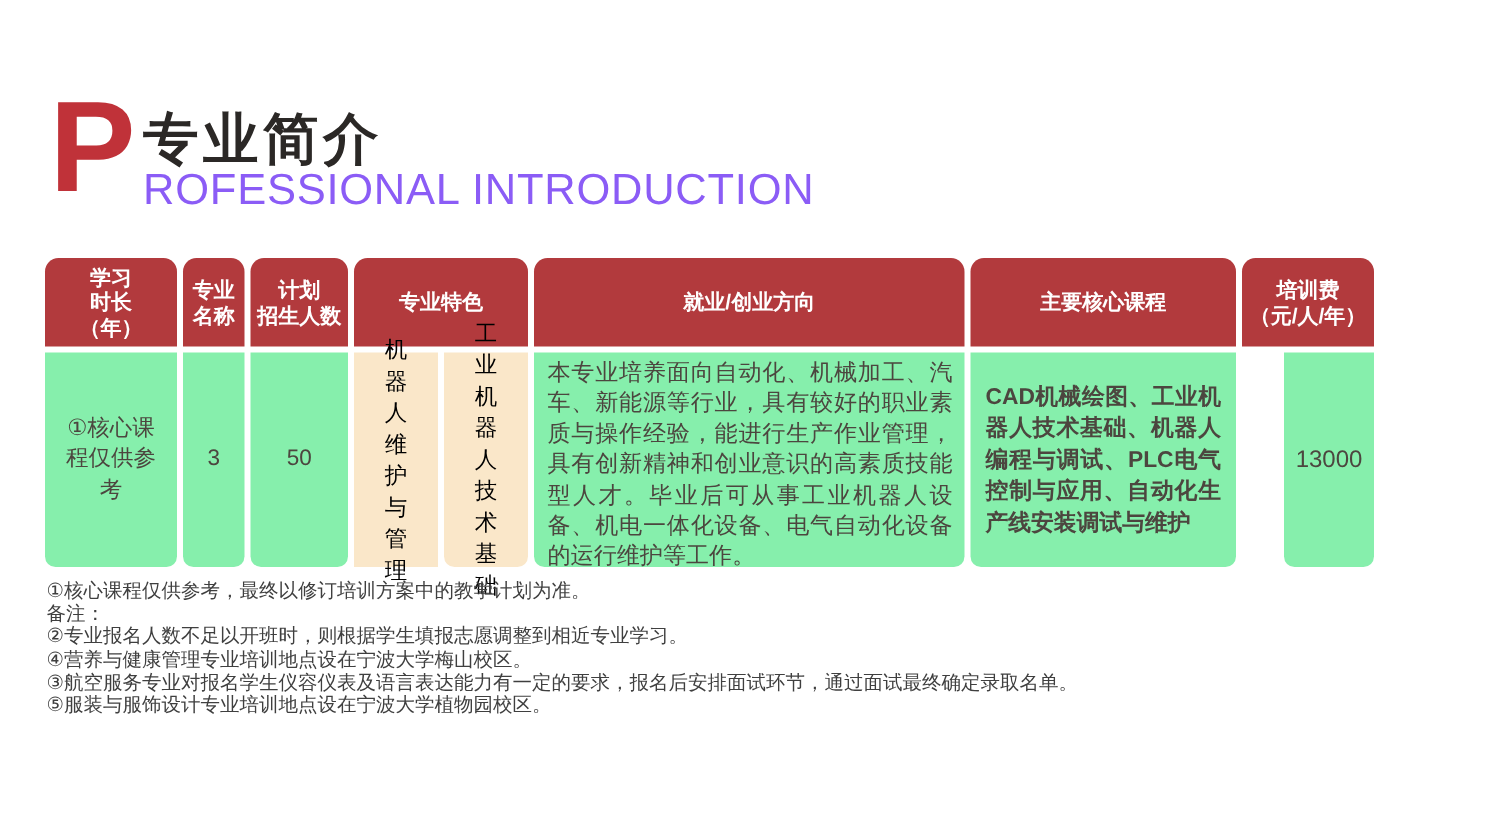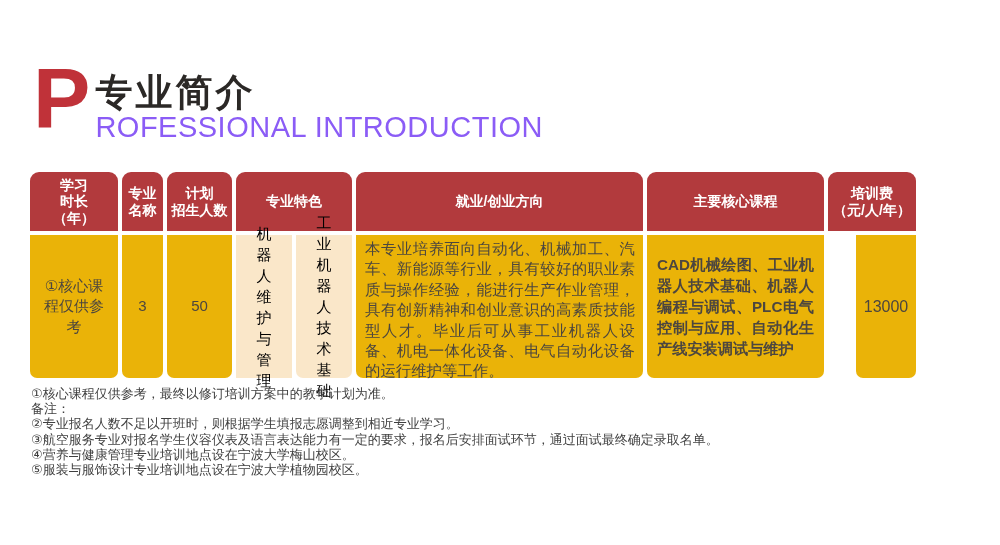--- a/index.html
+++ b/index.html
@@ -17,21 +17,21 @@
   
   .table { position:absolute; left:30px; top:172px;
            display:grid;
            grid-template-columns:88px 41px 65px 116px 287px 177px 88px;
            grid-template-rows:59px 143px;
            column-gap:4px; row-gap:4px; }
   .th { background:#b23a3d; color:#ffffff; border-radius:9px 9px 0 0;
         display:flex; align-items:center; justify-content:center;
         text-align:center; font-weight:700; font-size:14px; line-height:1.18;
         white-space:pre-line; }
-  .td { background:#eab308; color:#4c463f; border-radius:0 0 7px 7px;
+  .td { background:#86efac; color:#4c463f; border-radius:0 0 7px 7px;
         display:flex; align-items:center; justify-content:center;
         text-align:center; font-size:15px; line-height:1.35; }
   .td-major { padding:0 10px; }
   .td-plain { }
   .td-dirs { display:flex; flex-direction:row; gap:4px; background:transparent; }
   .sub-cell { background:#fae7c9; flex:1; display:flex; align-items:center; justify-content:center;
               text-align:center; font-size:15px; line-height:1.4; padding:0 14px; }
   .sub-cell.last { border-radius:0 0 7px 7px; }
   .td-features { display:block; text-align:justify; padding:4px 8px 0 9px;
                  font-size:15.4px; line-height:20.4px; align-items:flex-start; }
@@ -80,18 +80,18 @@
     </div>
     <div class="td td-features">本专业培养面向自动化、机械加工、汽车、新能源等行业，具有较好的职业素质与操作经验，能进行生产作业管理，具有创新精神和创业意识的高素质技能型人才。毕业后可从事工业机器人设备、机电一体化设备、电气自动化设备的运行维护等工作。</div>
     <div class="td td-courses">CAD机械绘图、工业机器人技术基础、机器人编程与调试、PLC电气控制与应用、自动化生产线安装调试与维护</div>
     <div class="td td-fee">13000</div>
   </div>
 
   <div class="notes">
     <div>①核心课程仅供参考，最终以修订培训方案中的教学计划为准。</div>
     <div>备注：</div>
     <div>②专业报名人数不足以开班时，则根据学生填报志愿调整到相近专业学习。</div>
+    <div>④营养与健康管理专业培训地点设在宁波大学梅山校区。</div>
     <div>③航空服务专业对报名学生仪容仪表及语言表达能力有一定的要求，报名后安排面试环节，通过面试最终确定录取名单。</div>
-    <div>④营养与健康管理专业培训地点设在宁波大学梅山校区。</div>
     <div>⑤服装与服饰设计专业培训地点设在宁波大学植物园校区。</div>
   </div>
 
 </div>
 
 </body></html>

